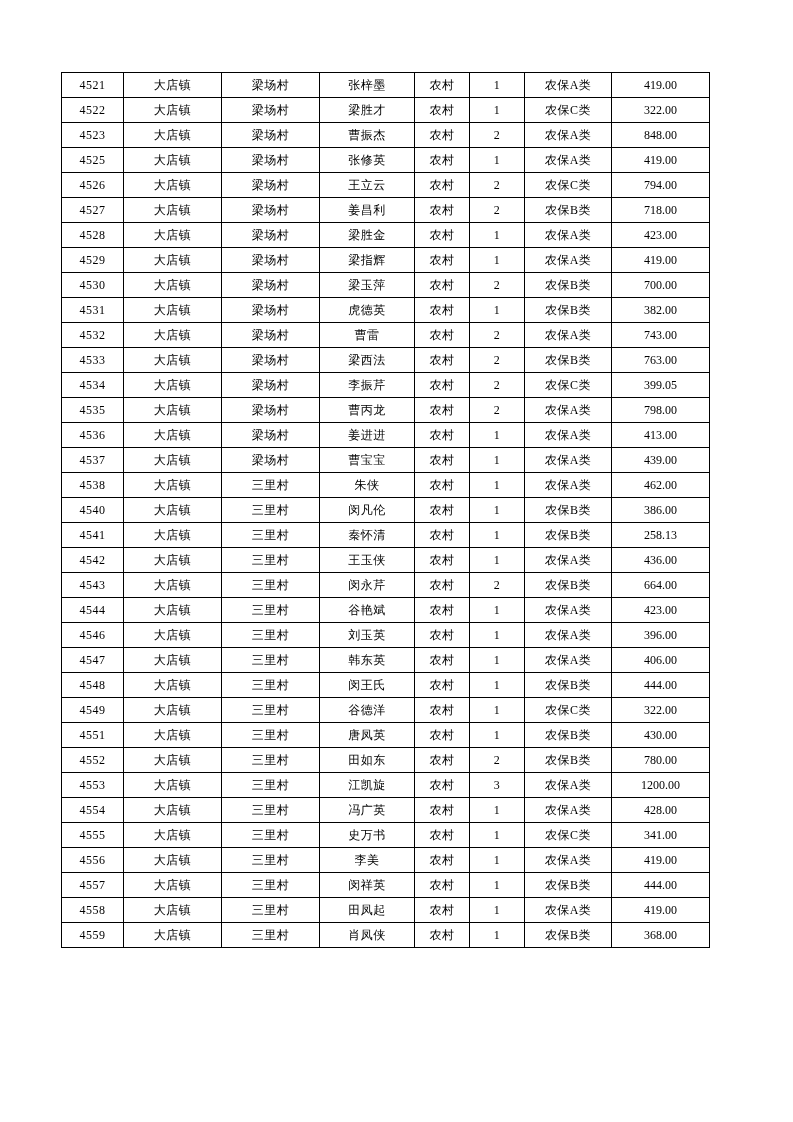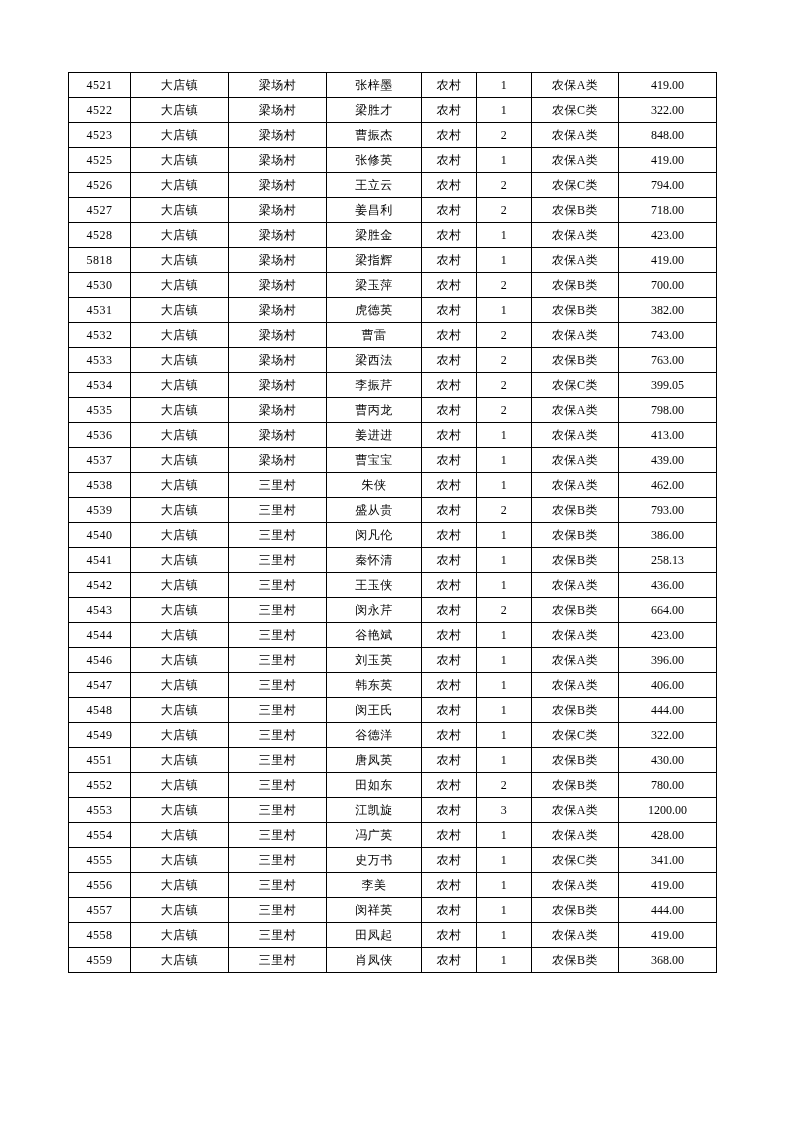--- a/index.html
+++ b/index.html
@@ -18,21 +18,21 @@
     position: absolute;
     top: 0;
     left: 0;
     width: 793px;
     height: 1122px;
     background: #ffffff;
   }
   table.data-table {
     position: absolute;
     top: 72px;
-    left: 68px;
+    left: 61px;
     width: 648px;
     border-collapse: collapse;
     table-layout: fixed;
     font-size: 12px;
   }
   table.data-table td {
     border: 1px solid #000000;
     height: 24px;
     padding: 0 2px;
     text-align: center;
@@ -125,21 +125,21 @@
           <td>4528</td>
           <td>大店镇</td>
           <td>梁场村</td>
           <td>梁胜金</td>
           <td>农村</td>
           <td>1</td>
           <td>农保A类</td>
           <td class="col-amount">423.00</td>
         </tr>
         <tr>
-          <td>5818</td>
+          <td>4529</td>
           <td>大店镇</td>
           <td>梁场村</td>
           <td>梁指辉</td>
           <td>农村</td>
           <td>1</td>
           <td>农保A类</td>
           <td class="col-amount">419.00</td>
         </tr>
         <tr>
           <td>4530</td>
@@ -223,30 +223,20 @@
         </tr>
         <tr>
           <td>4538</td>
           <td>大店镇</td>
           <td>三里村</td>
           <td>朱侠</td>
           <td>农村</td>
           <td>1</td>
           <td>农保A类</td>
           <td class="col-amount">462.00</td>
-        </tr>
-        <tr>
-          <td>4539</td>
-          <td>大店镇</td>
-          <td>三里村</td>
-          <td>盛从贵</td>
-          <td>农村</td>
-          <td>2</td>
-          <td>农保B类</td>
-          <td class="col-amount">793.00</td>
         </tr>
         <tr>
           <td>4540</td>
           <td>大店镇</td>
           <td>三里村</td>
           <td>闵凡伦</td>
           <td>农村</td>
           <td>1</td>
           <td>农保B类</td>
           <td class="col-amount">386.00</td>

